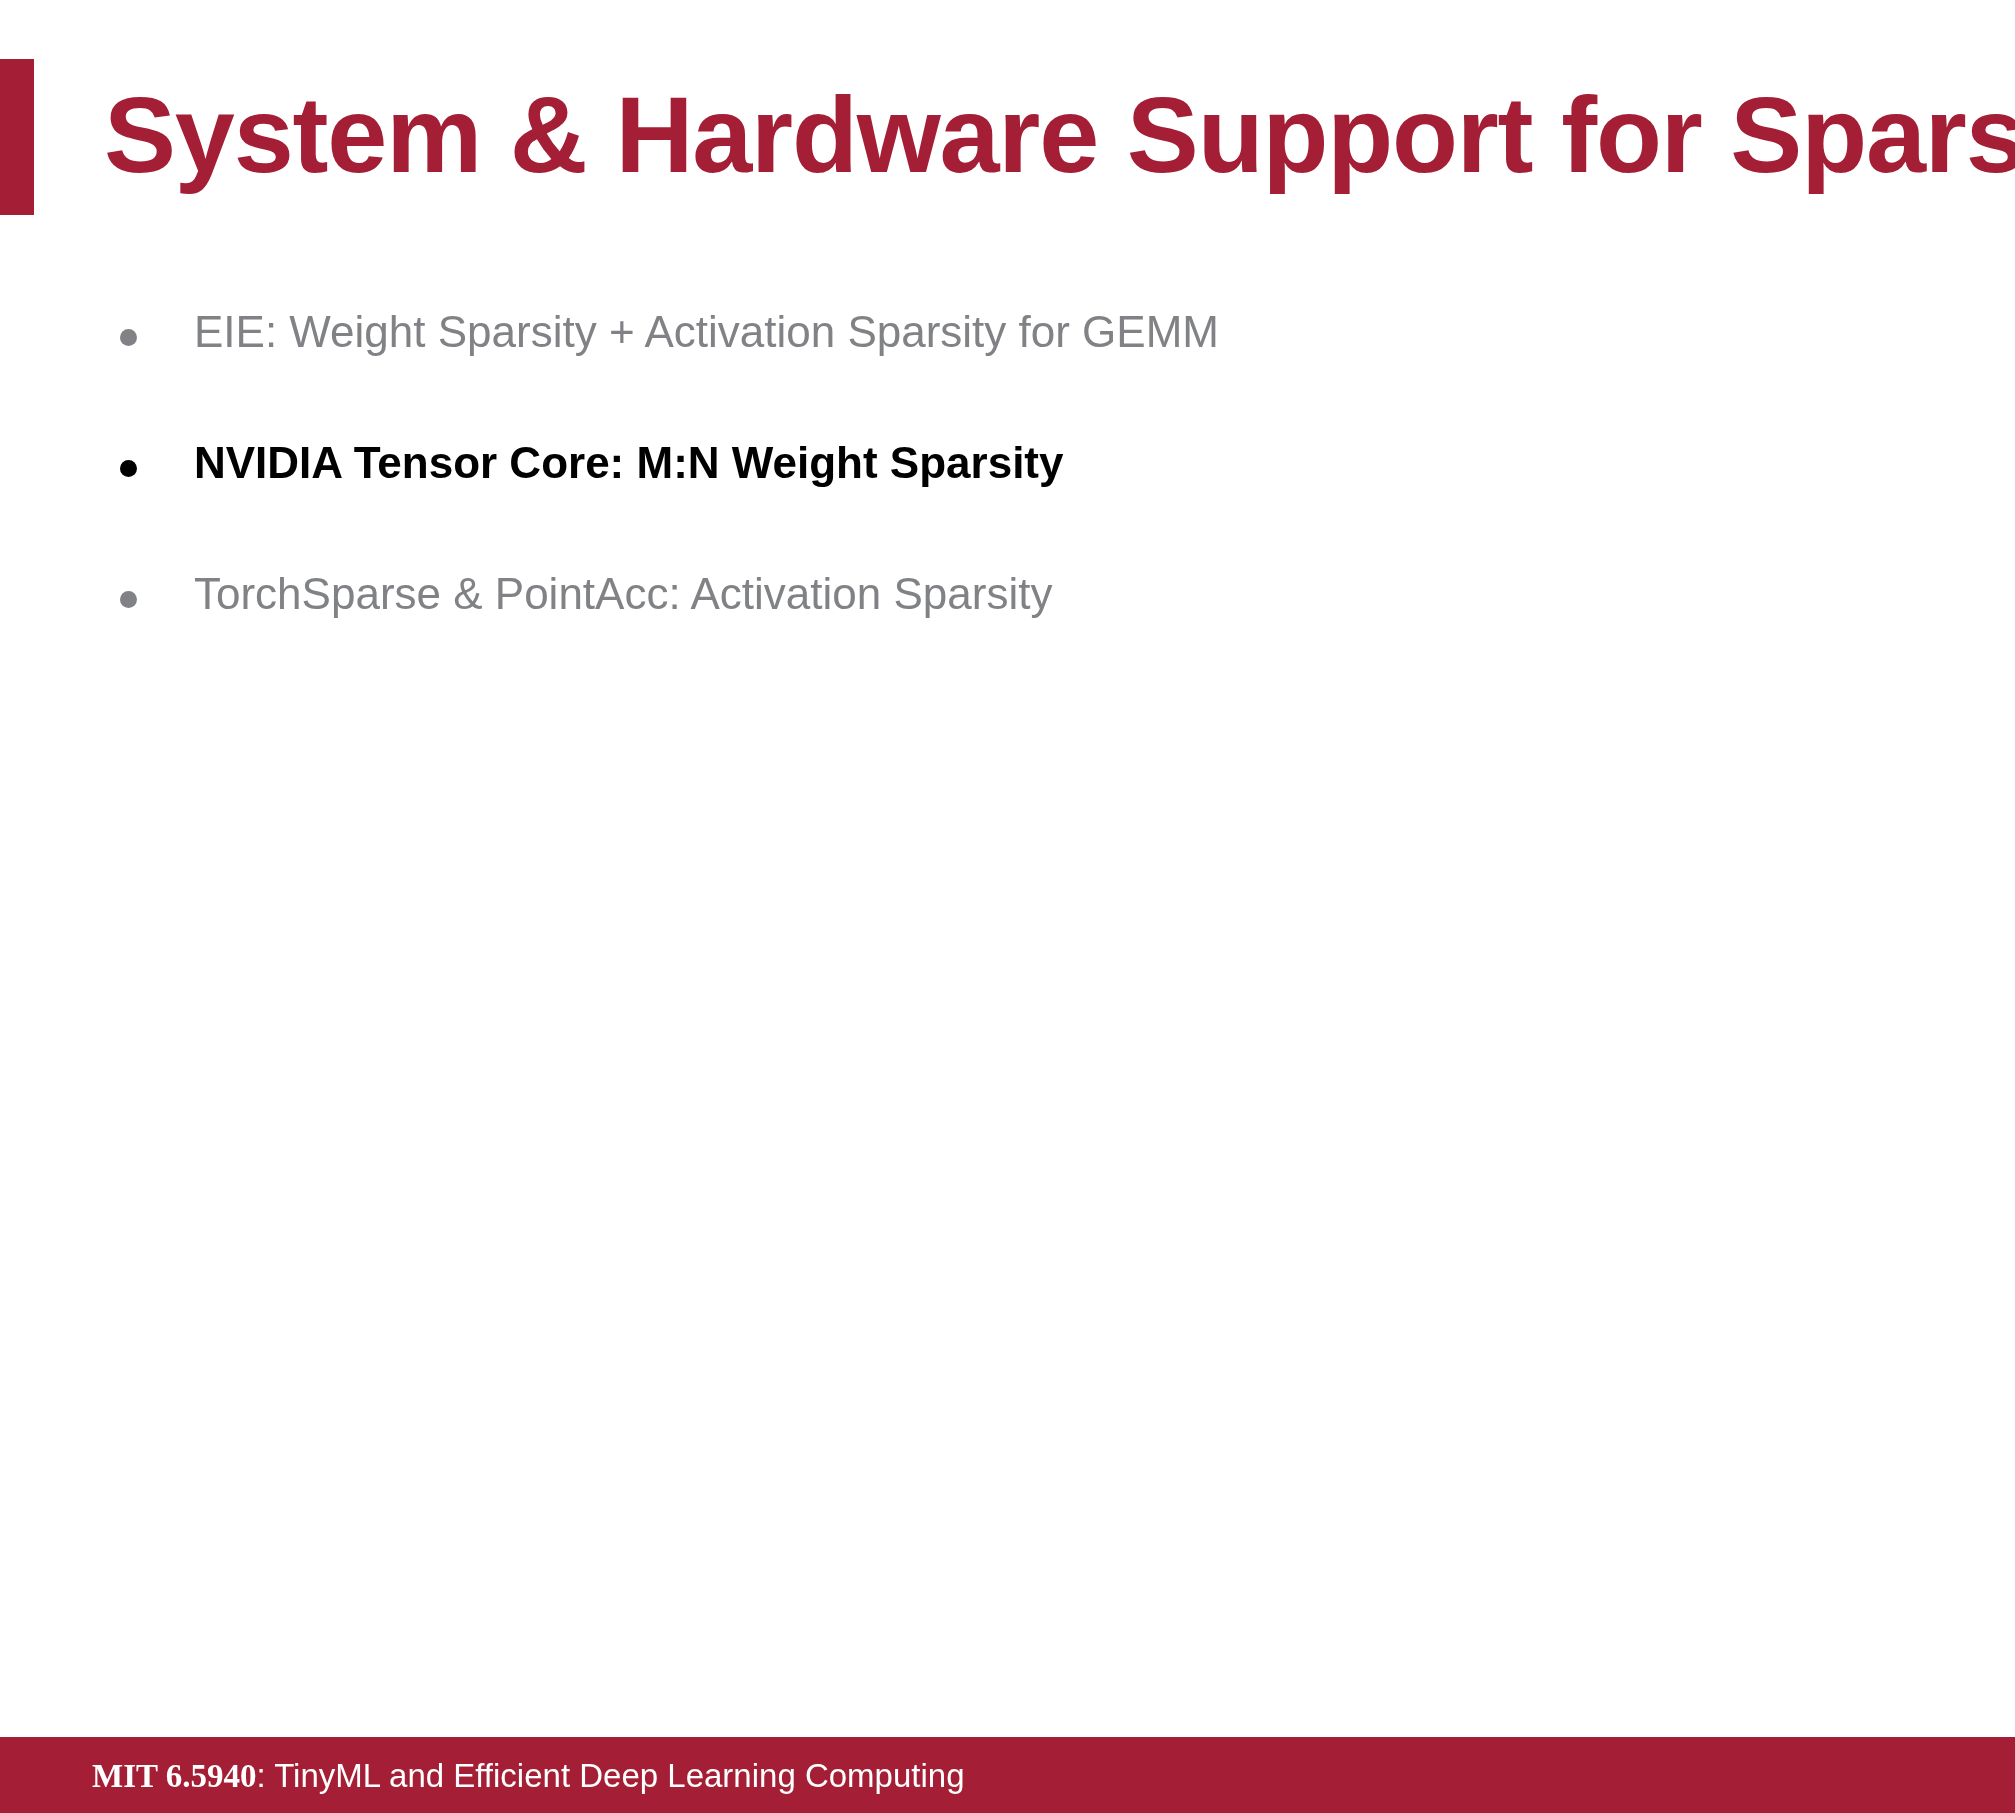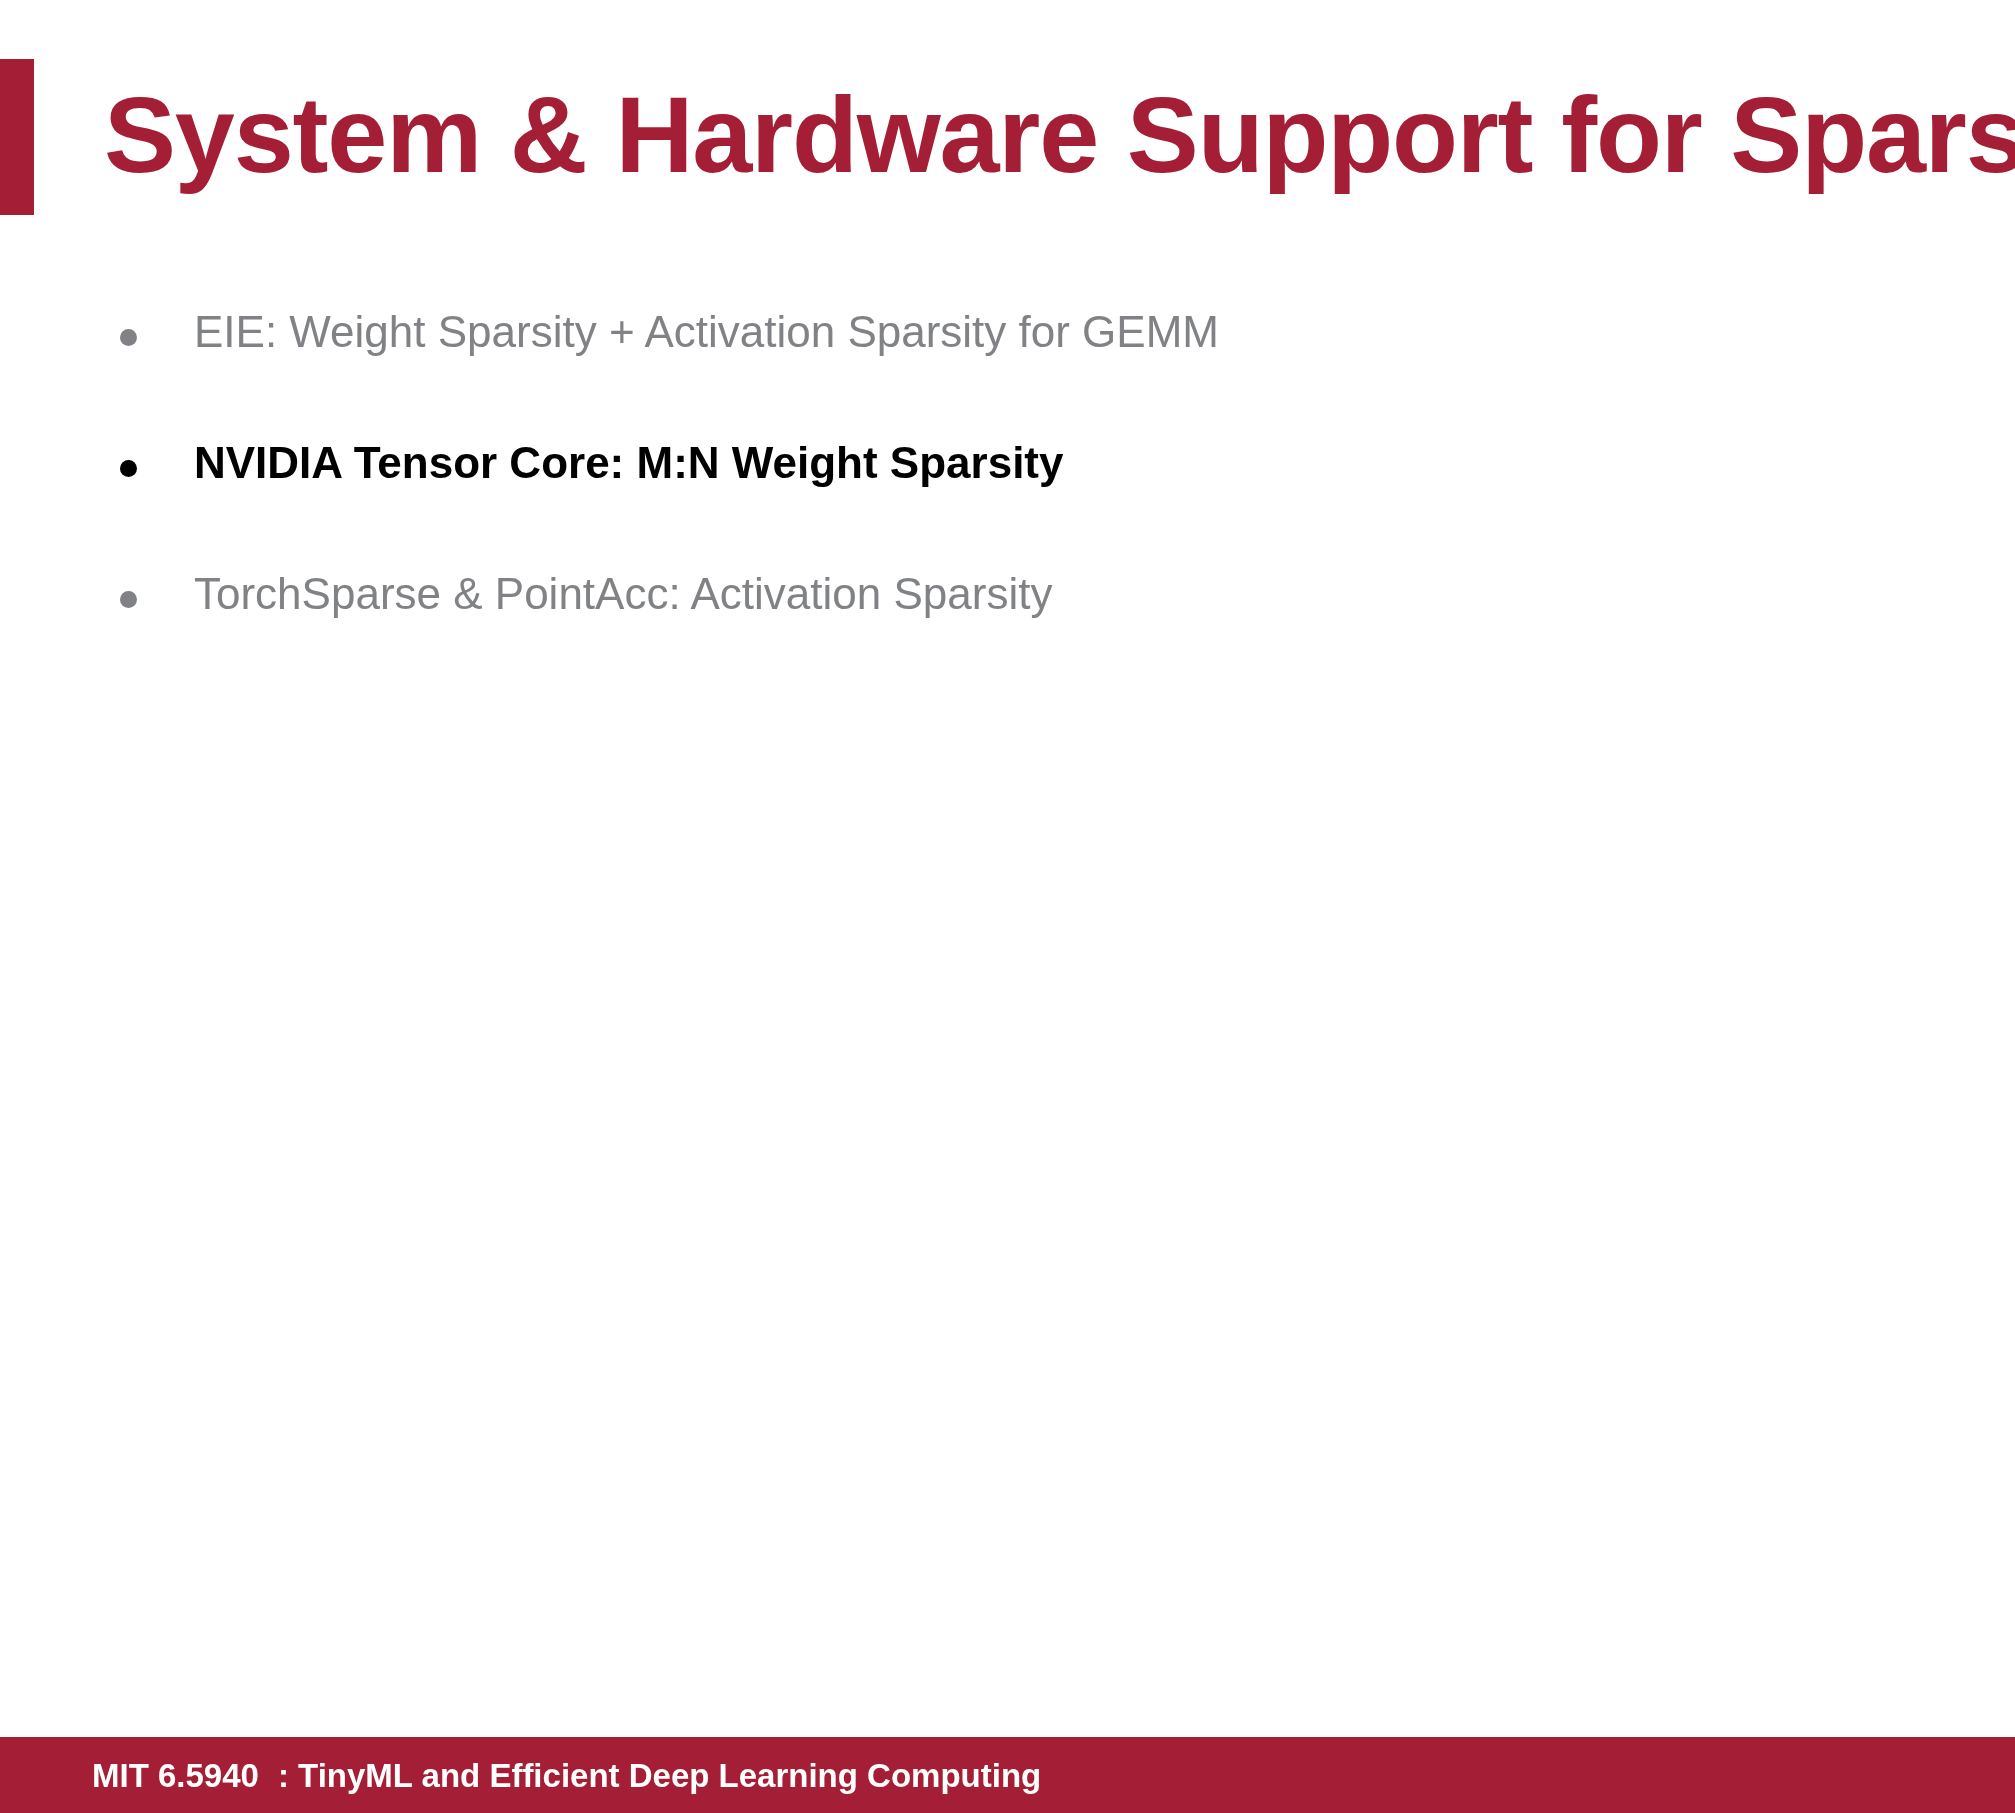--- a/index.html
+++ b/index.html
@@ -100,22 +100,22 @@
   .footer-left {
     position: absolute;
     left: 92px;
     top: 0;
     height: 77px;
     line-height: 77px;
     font-size: 33px;
     color: #ffffff;
     white-space: nowrap;
   }
-  .footer-course-code { font-weight: bold; }
-  .footer-course-name { font-weight: bold; margin-left: 19px; }
+  .footer-course-code { font-weight: bold; font-family: Liberation Serif, serif; }
+  .footer-course-name { font-weight: normal; }
 </style>
 </head>
 <body>
 
 <div class="slide">
 
   <div class="title-row">
     <div class="title-accent-bar"></div>
     <h1 class="slide-title">System &amp; Hardware Support for Sparsity</h1>
   </div>

